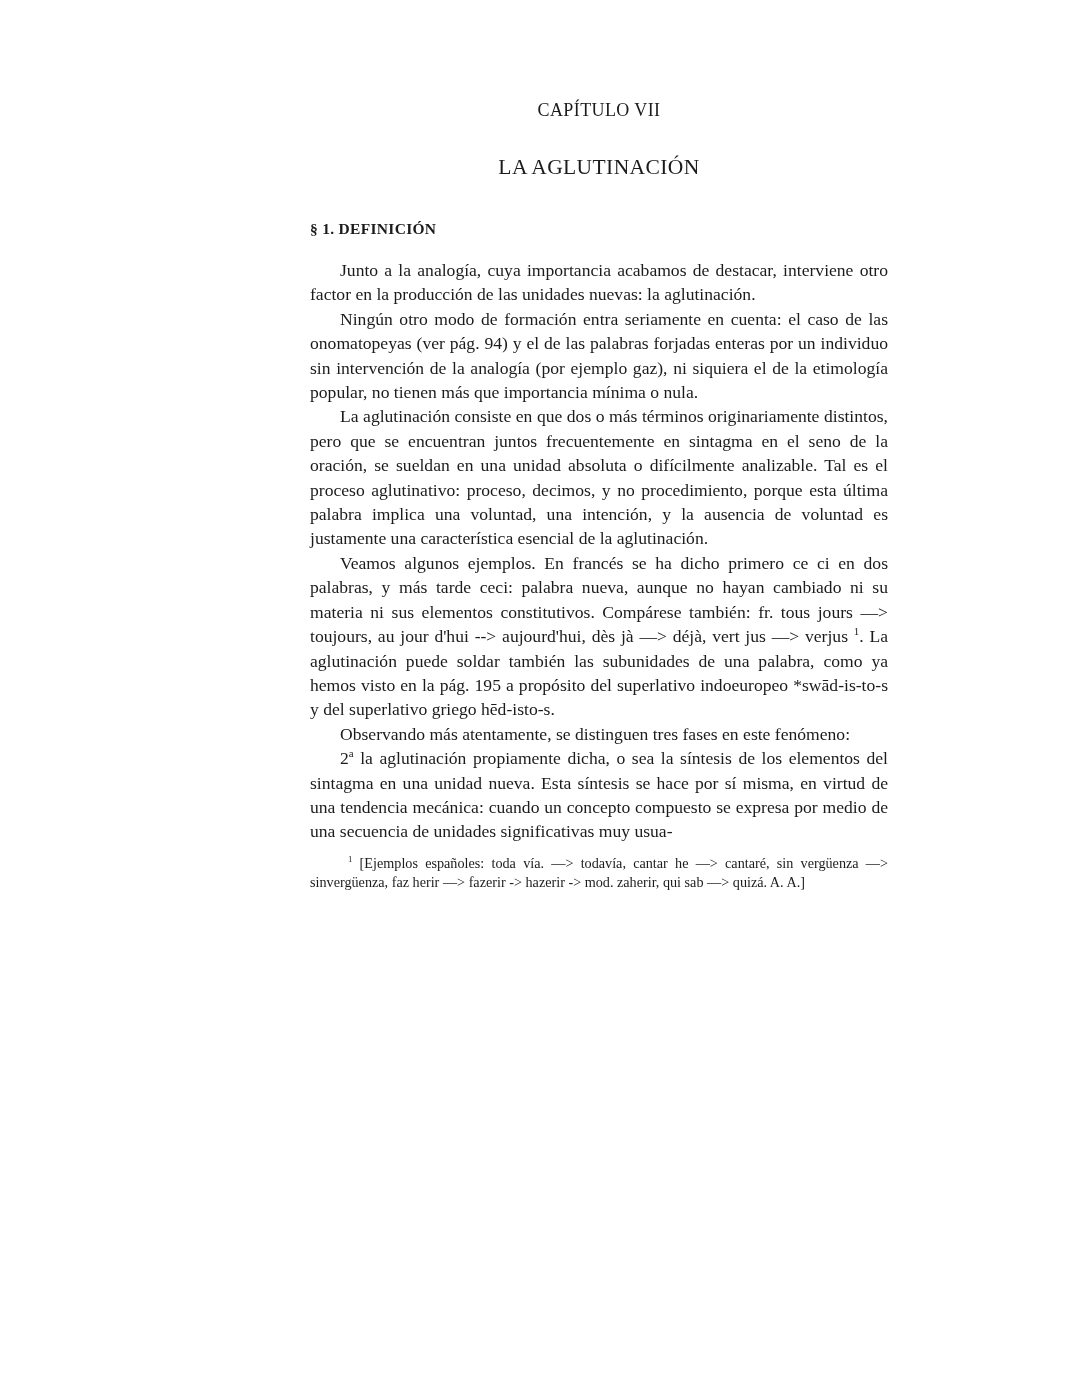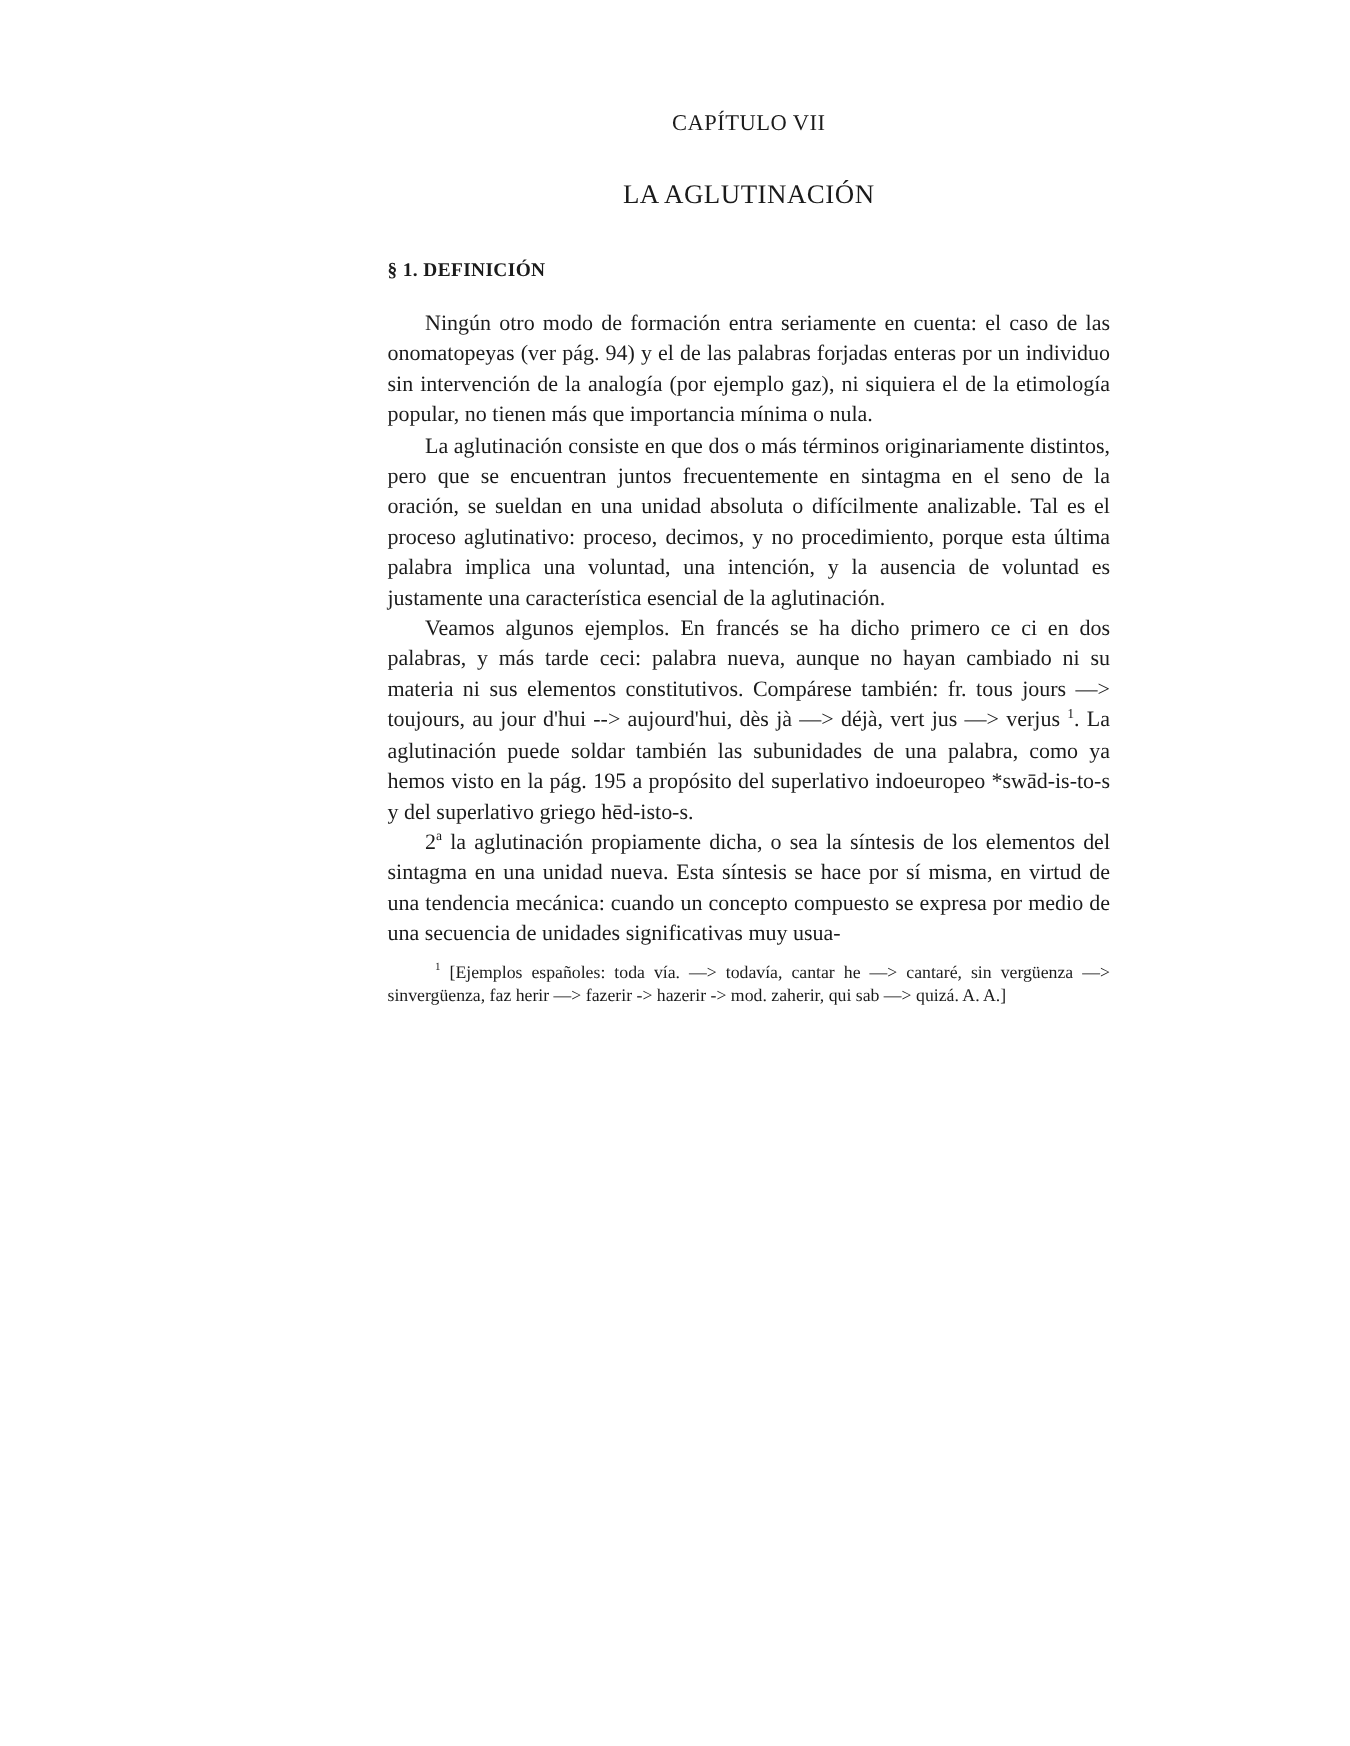--- a/index.html
+++ b/index.html
@@ -17,21 +17,21 @@
   .page {
     position: relative;
     width: 1080px;
     height: 1397px;
     background: #ffffff;
     overflow: hidden;
   }
   .text-column {
     position: absolute;
     left: 310px;
-    top: 88px;
+    top: 100px;
     width: 578px;
   }
   .chapter-heading {
     text-align: center;
     font-size: 18px;
     letter-spacing: 0.4px;
     margin: 0 0 34px 0;
     font-weight: normal;
   }
   .page-title {
@@ -71,20 +71,22 @@
 </style>
 </head>
 <body>
 
 <div class="page">
   <div class="text-column">
     <p class="chapter-heading">CAPÍTULO VII</p>
     <p class="page-title">LA AGLUTINACIÓN</p>
     <p class="section-heading">§ 1. DEFINICIÓN</p>
     <div class="body-paragraphs" id="paragraphs">
+        <p><span>Junto a la analogía, cuya importancia acabamos de destacar, interviene otro factor en la producción de las unidades nuevas: la aglutinación.</span></p>
         <p><span>Ningún otro modo de formación entra seriamente en cuenta: el caso de las onomatopeyas (ver pág. 94) y el de las palabras forjadas enteras por un individuo sin intervención de la analogía (por ejemplo </span><span class="i">gaz),</span><span> ni siquiera el de la etimología popular, no tienen más que importancia mínima o nula.</span></p>
         <p><span>La aglutinación consiste en que dos o más términos originariamente distintos, pero que se encuentran juntos frecuentemente en sintagma en el seno de la oración, se sueldan en una unidad absoluta o difícilmente analizable. Tal es el proceso aglutinativo: </span><span class="i">proceso,</span><span> decimos, y no </span><span class="i">procedimiento,</span><span> porque esta última palabra implica una voluntad, una intención, y la ausencia de voluntad es justamente una característica esencial de la aglutinación.</span></p>
         <p><span>Veamos algunos ejemplos. En francés se ha dicho primero </span><span class="i">ce ci</span><span> en dos palabras, y más tarde </span><span class="i">ceci:</span><span> palabra nueva, aunque no hayan cambiado ni su materia ni sus elementos constitutivos. Compárese también: fr. </span><span class="i">tous jours</span><span> —&gt; </span><span class="i">toujours, au jour d'hui</span><span> --&gt; </span><span class="i">aujourd'hui, dès jà</span><span> —&gt; </span><span class="i">déjà, vert jus</span><span> —&gt; </span><span class="i">verjus</span><span class="i"> </span><sup class="i">1</sup><span>. La aglutinación puede soldar también las subunidades de una palabra, como ya hemos visto en la pág. 195 a propósito del superlativo indoeuropeo *</span><span class="i">swād-is-to-s</span><span> y del superlativo griego </span><span class="i">hēd-isto-s.</span></p>
+        <p><span>Observando más atentamente, se distinguen tres fases en este fenómeno:</span></p>
         <p><span>2</span><sup>a</sup><span> la aglutinación propiamente dicha, o sea la síntesis de los elementos del sintagma en una unidad nueva. Esta síntesis se hace por sí misma, en virtud de una tendencia mecánica: cuando un concepto compuesto se expresa por medio de una secuencia de unidades significativas muy usua-</span></p>
       </div>
     <div class="footnote" id="footnote"><sup>1</sup><span> [Ejemplos españoles: </span><span class="i">toda vía.</span><span> —&gt; todavía, </span><span class="i">cantar he</span><span> —&gt; </span><span class="i">cantaré, sin vergüenza</span><span> —&gt; </span><span class="i">sinvergüenza, faz herir</span><span> —&gt; </span><span class="i">fazerir</span><span> -&gt; </span><span class="i">hazerir</span><span> -&gt; mod. </span><span class="i">zaherir, qui sab</span><span> —&gt; </span><span class="i">quizá.</span><span> A. A.]</span></div>
   </div>
 </div>
 
 </body></html>

